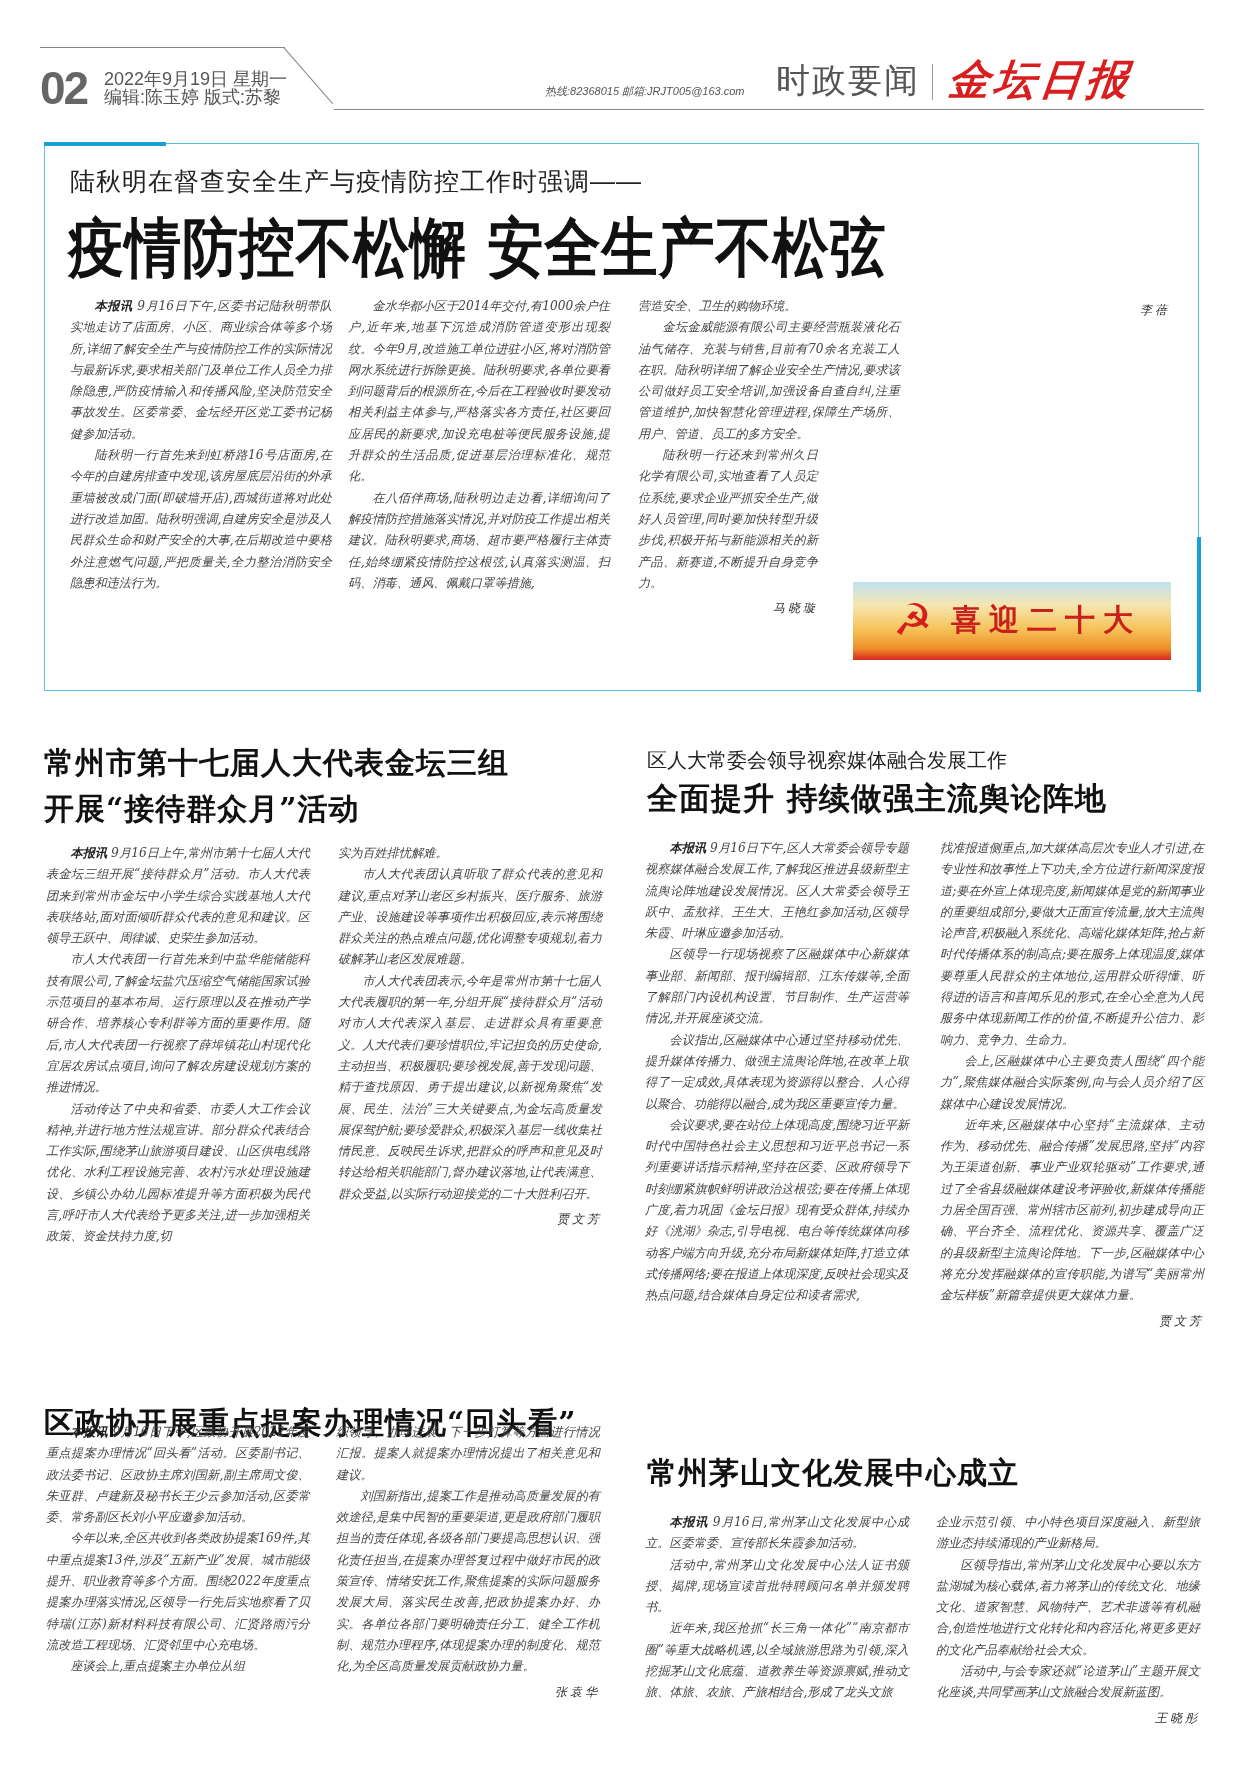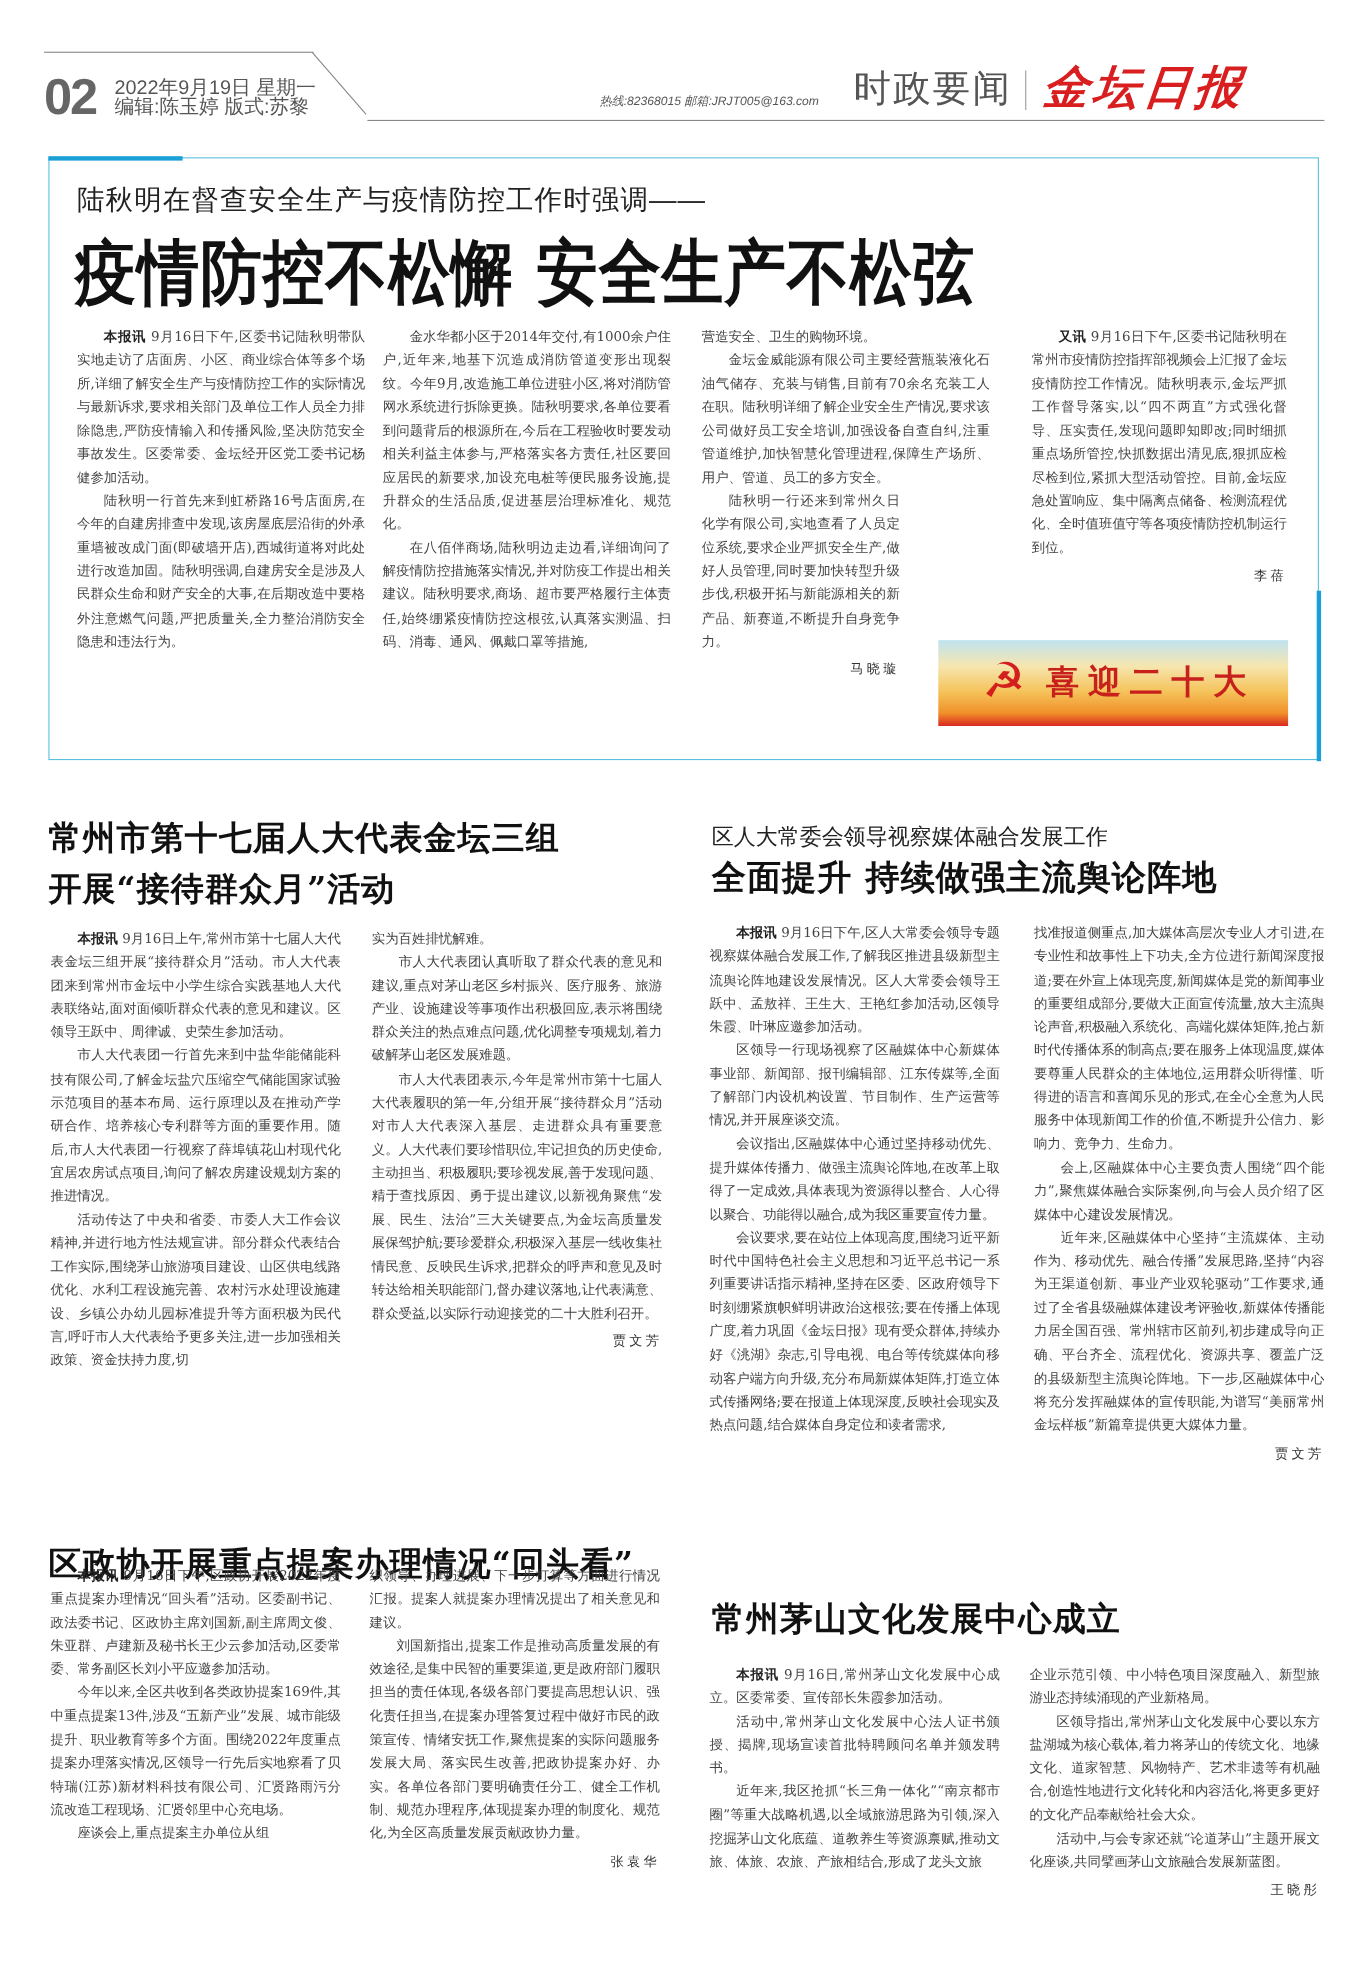--- a/index.html
+++ b/index.html
@@ -17,21 +17,21 @@
   .section-sep { position: absolute; left: 932px; top: 64px; width: 1px; height: 36px; background: #999; }
   .paper-logo { position: absolute; left: 948px; top: 52px; font-family: "DejaVu Serif", serif; font-weight: bold; font-style: italic; font-size: 42px; color: #d81e1e; letter-spacing: 4px; transform: skewX(-6deg); }
 
   
   .top-box { position: absolute; left: 44px; top: 143px; width: 1155px; height: 548px; border: 1px solid #5bbfde; }
   .top-box-accent { position: absolute; left: 44px; top: 142px; width: 122px; height: 4px; background: #1aa0d6; }
   .top-box-right-accent { position: absolute; left: 1197px; top: 537px; width: 4px; height: 155px; background: #1aa0d6; }
   .top-kicker { position: absolute; left: 70px; top: 165px; font-family: "Liberation Sans", sans-serif; font-size: 25px; color: #222; letter-spacing: 1px; }
   .top-headline { position: absolute; left: 68px; top: 206px; font-family: "DejaVu Serif", serif; font-weight: bold; font-size: 56px; color: #111; letter-spacing: 1px; transform: scaleY(1.15); transform-origin: 0 0; }
 
-  .col { position: absolute; font-size: 12.2px; line-height: 21.3px; color: #444; text-align: justify; }
+  .col { position: absolute; font-size: 12.2px; line-height: 21.3px; color: #444; text-align: justify; font-style: italic; }
   .col p { text-indent: 2em; }
   .col p.noindent { text-indent: 0; }
   .lead { font-weight: bold; color: #222; font-family: "DejaVu Sans", sans-serif; }
   .byline { display: block; text-align: right; font-size: 12px; color: #333; letter-spacing: 3px; margin-top: 4px; }
 
   .banner { position: absolute; left: 853px; top: 582px; width: 318px; height: 78px;
     background: linear-gradient(180deg, #bfe2f0 0%, #f6e6b0 30%, #f5c35a 60%, #f0902a 85%, #d8281f 100%); }
   .banner-emblem { position: absolute; left: 40px; top: 12px; font-size: 44px; color: #d41f1f; line-height: 52px; }
   .banner-text { position: absolute; left: 98px; top: 18px; font-family: "DejaVu Serif", serif; font-weight: bold; font-size: 30px; color: #c8201c; letter-spacing: 8px; }
 
@@ -69,21 +69,20 @@
   <p>金水华都小区于2014年交付,有1000余户住户,近年来,地基下沉造成消防管道变形出现裂纹。今年9月,改造施工单位进驻小区,将对消防管网水系统进行拆除更换。陆秋明要求,各单位要看到问题背后的根源所在,今后在工程验收时要发动相关利益主体参与,严格落实各方责任,社区要回应居民的新要求,加设充电桩等便民服务设施,提升群众的生活品质,促进基层治理标准化、规范化。</p>
   <p>在八佰伴商场,陆秋明边走边看,详细询问了解疫情防控措施落实情况,并对防疫工作提出相关建议。陆秋明要求,商场、超市要严格履行主体责任,始终绷紧疫情防控这根弦,认真落实测温、扫码、消毒、通风、佩戴口罩等措施,</p>
 </div>
 <div class="col" style="left:638px; top:296px; width:262px;">
   <p class="noindent">营造安全、卫生的购物环境。</p>
   <p>金坛金威能源有限公司主要经营瓶装液化石油气储存、充装与销售,目前有70余名充装工人在职。陆秋明详细了解企业安全生产情况,要求该公司做好员工安全培训,加强设备自查自纠,注重管道维护,加快智慧化管理进程,保障生产场所、用户、管道、员工的多方安全。</p>
   <p style="width:180px;">陆秋明一行还来到常州久日化学有限公司,实地查看了人员定位系统,要求企业严抓安全生产,做好人员管理,同时要加快转型升级步伐,积极开拓与新能源相关的新产品、新赛道,不断提升自身竞争力。</p>
   <span class="byline" style="width:180px;">马晓璇</span>
 </div>
 <div class="col" style="left:938px; top:296px; width:232px;">
-  <p><span class="lead">又讯</span><span> 9月16日下午,区委书记陆秋明在常州市疫情防控指挥部视频会上汇报了金坛疫情防控工作情况。陆秋明表示,金坛严抓工作督导落实,以“四不两直”方式强化督导、压实责任,发现问题即知即改;同时细抓重点场所管控,快抓数据出清见底,狠抓应检尽检到位,紧抓大型活动管控。目前,金坛应急处置响应、集中隔离点储备、检测流程优化、全时值班值守等各项疫情防控机制运行到位。</span></p>
   <span class="byline">李蓓</span>
 </div>
 
 <div class="banner">
   <span class="banner-emblem">☭</span>
   <span class="banner-text">喜迎二十大</span>
 </div>
 
 <div class="h2" style="left:44px; top:740px;">
   <div>常州市第十七届人大代表金坛三组</div>

